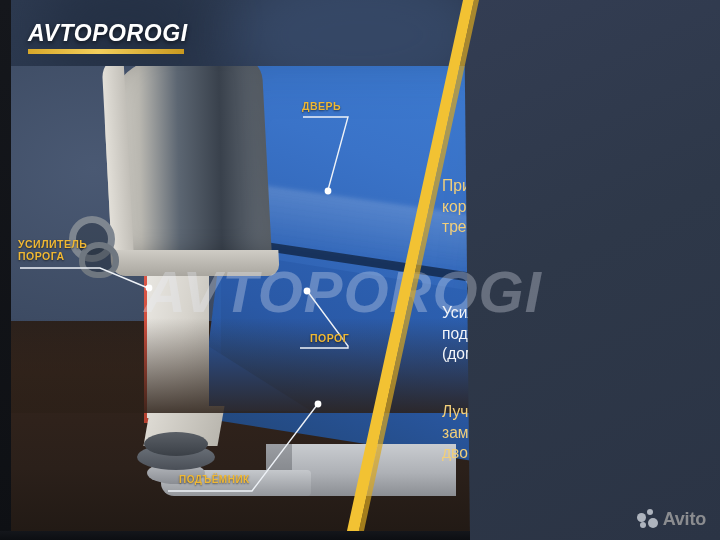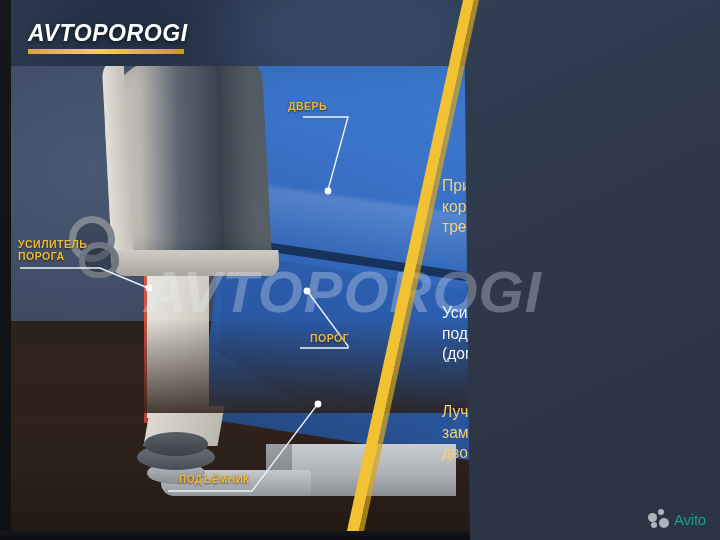--- a/index.html
+++ b/index.html
@@ -223,32 +223,32 @@
     display:flex; align-items:center; gap:5px;
     opacity:.80;
   }
   .avito-dots{ position:relative; width:21px; height:21px; }
   .avito-dots i{ position:absolute; border-radius:50%; background:#cfd4dc; display:block; }
   .ad1{ left:0px;  top:4px;  width:9px;  height:9px; }
   .ad2{ left:10px; top:0px;  width:6px;  height:6px; }
   .ad3{ left:3px;  top:13px; width:6px;  height:6px; }
   .ad4{ left:11px; top:9px;  width:10px; height:10px; }
   .avito-word{
-    font-size:15px; font-weight:normal; color:#14b8a6; letter-spacing:-.2px;
+    font-size:18px; font-weight:bold; color:#a3a3a3; letter-spacing:-.2px;
   }
 
   
   .callout{ position:absolute; z-index:35; }
   .callout .lbl{
     font-size:10.5px; font-weight:bold; color:#f0b833; letter-spacing:.5px;
     white-space:nowrap; text-shadow:0 1px 2px rgba(0,0,0,.55);
     line-height:1.18;
   }
   .callout .lbl.sm{ font-size:10px; }
-  .c-dver{ left:288px; top:100px; }
+  .c-dver{ left:302px; top:100px; }
   .c-usil{ left:18px;  top:238px; }
   .c-porog{ left:302px; top:332px;padding-left:8px; }
   .c-podem{ left:168px; top:474px;padding-left:11px; }
 
   .leaders{ position:absolute; left:0; top:0; width:720px; height:540px; z-index:34; pointer-events:none; }
 </style>
 </head>
 <body>
 
 <div id="poster">

